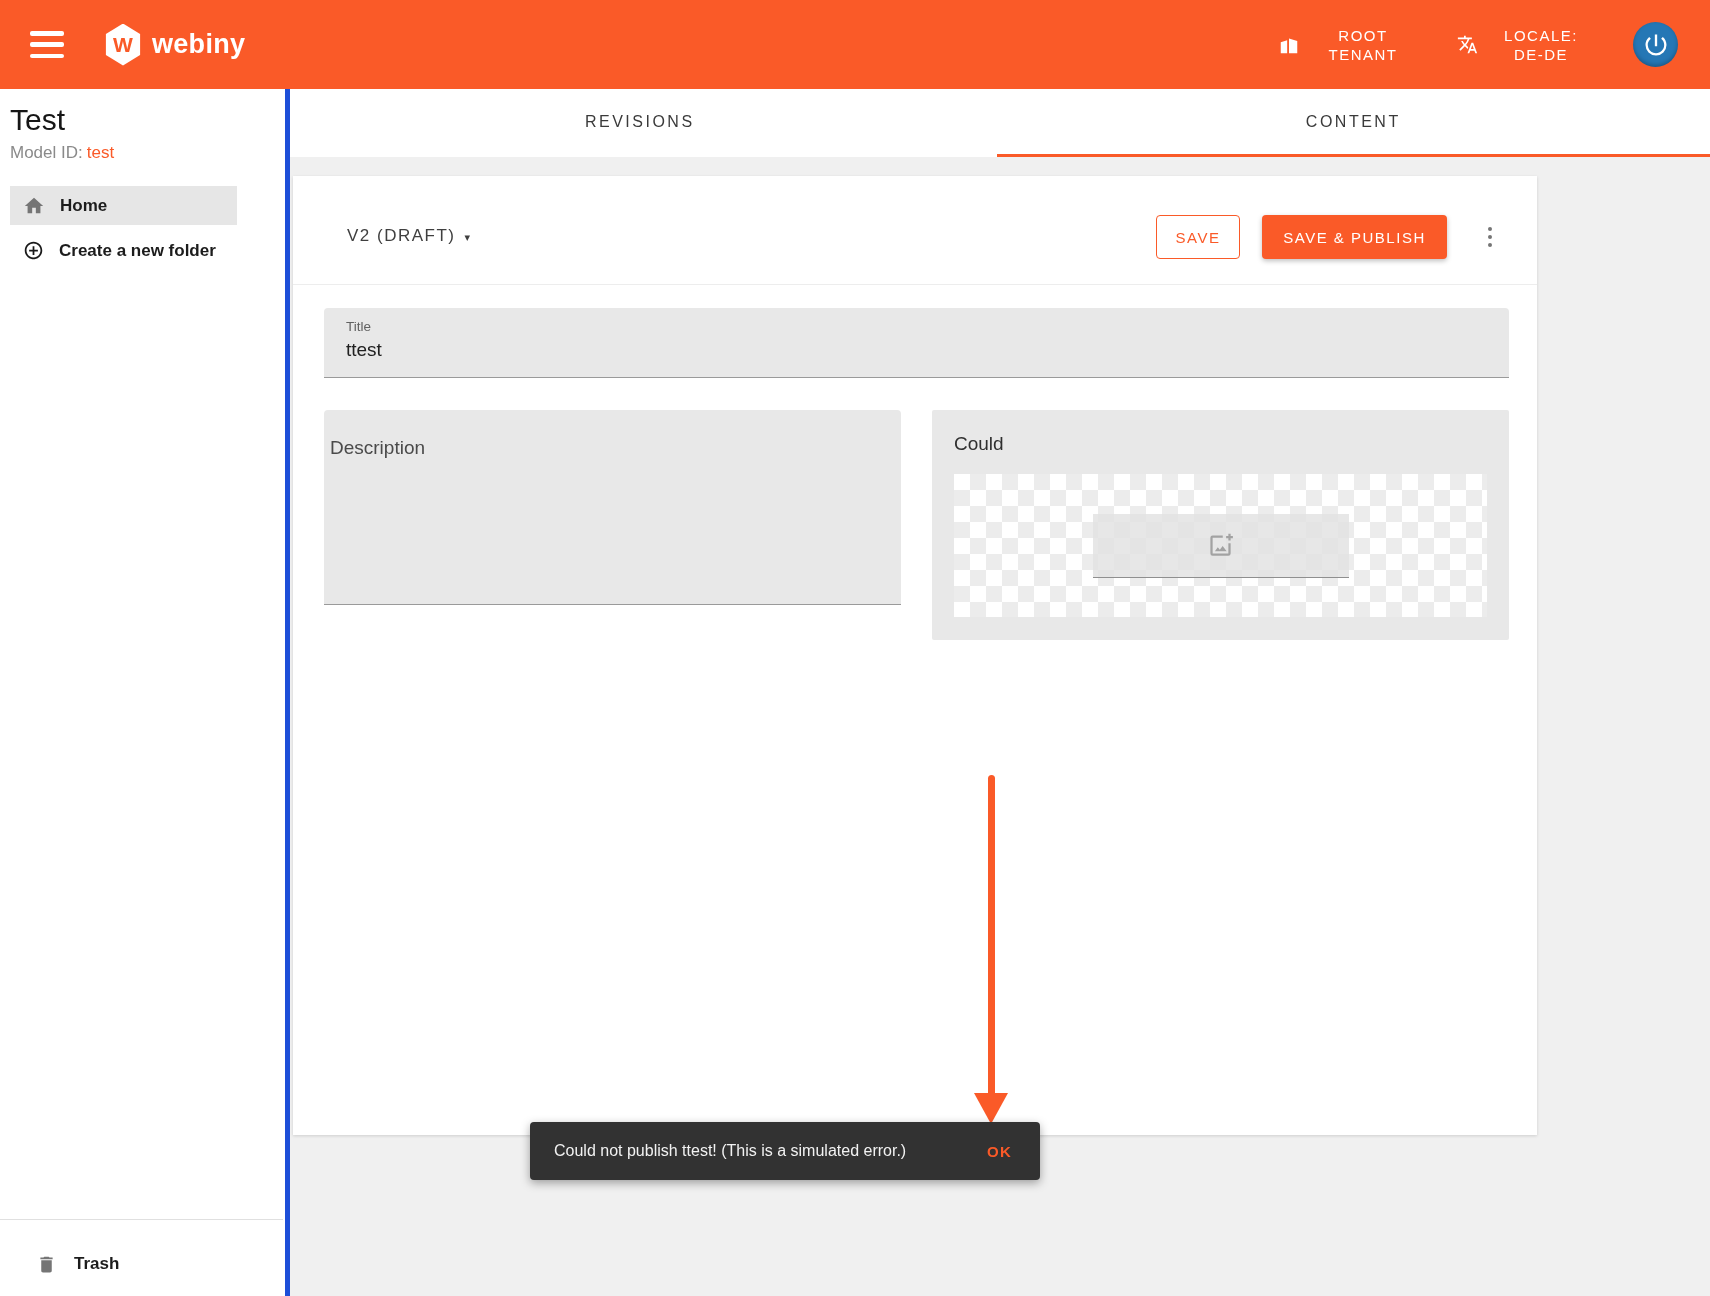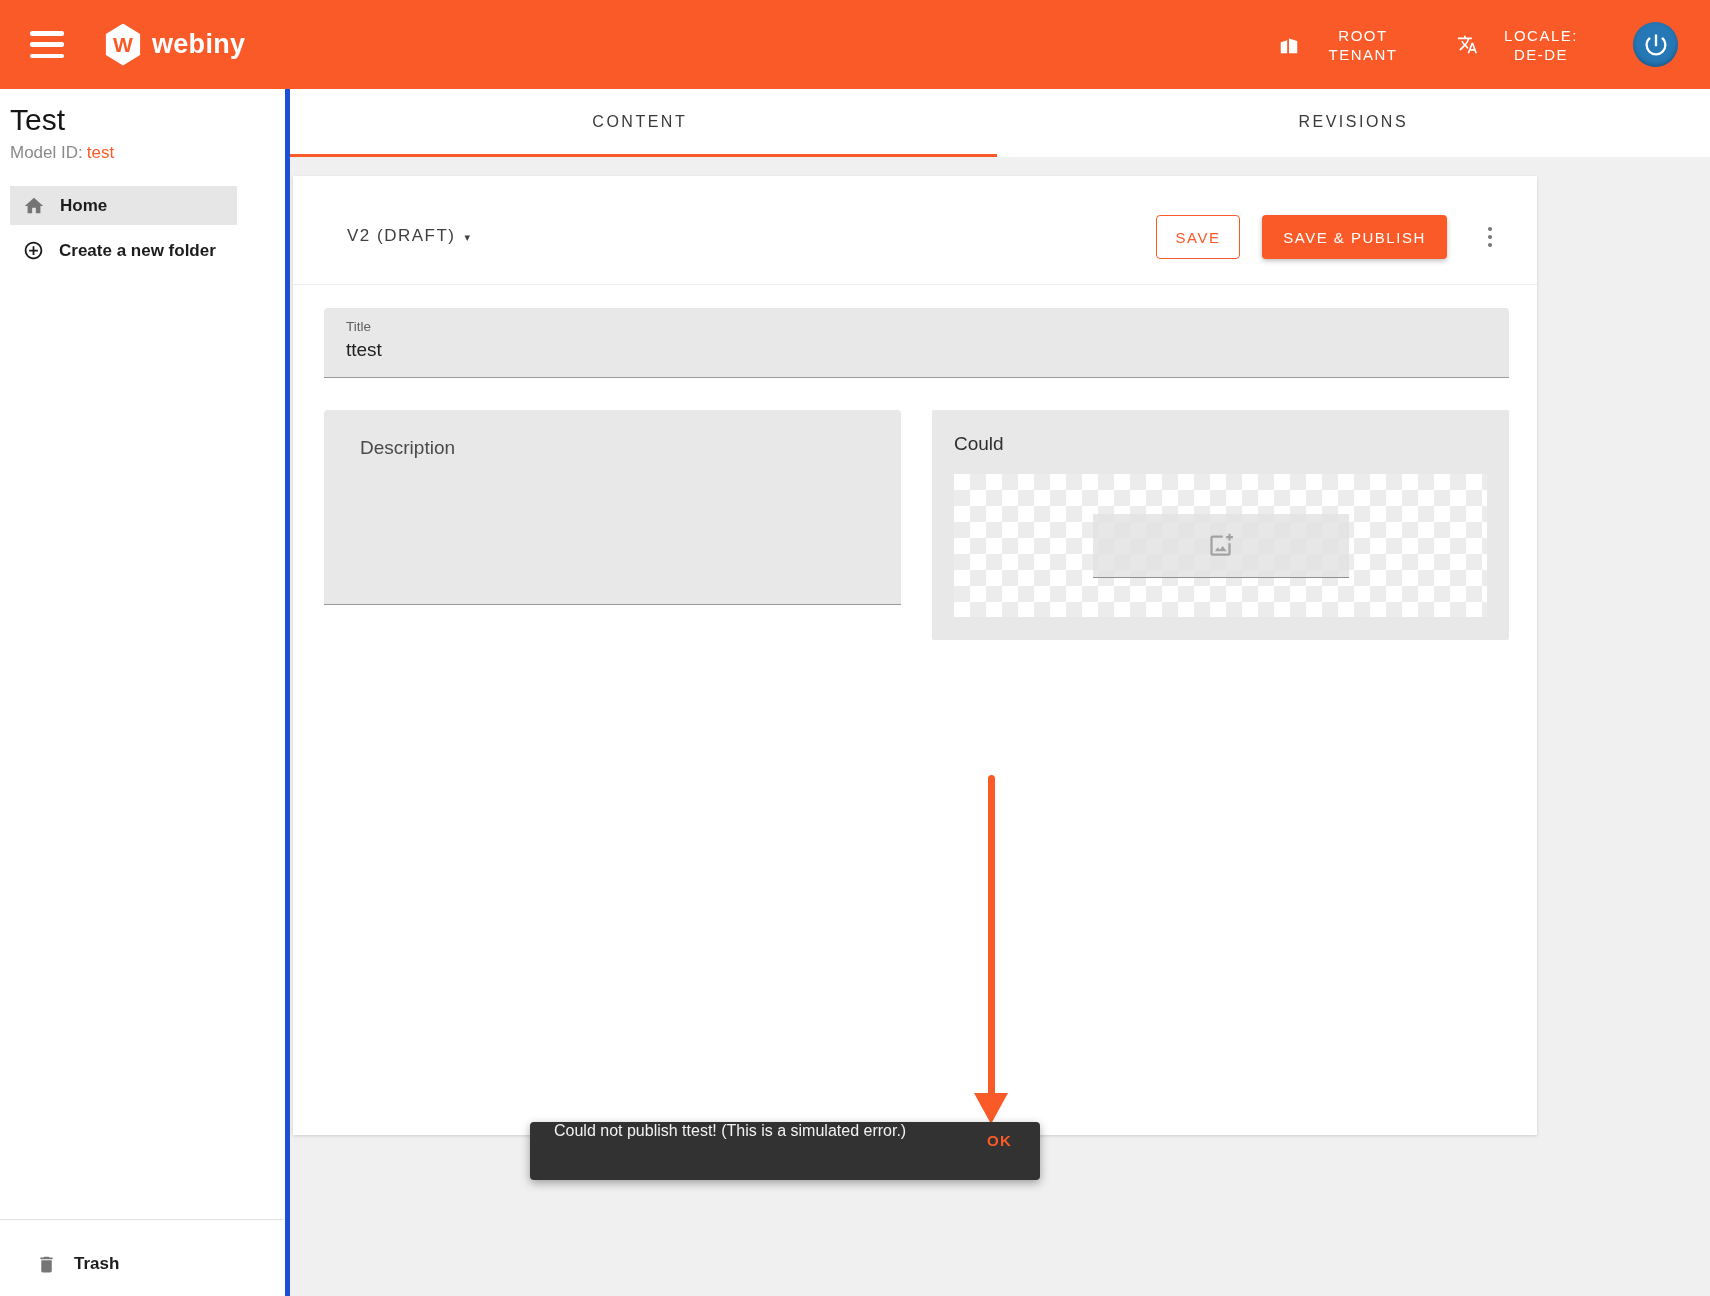--- a/index.html
+++ b/index.html
@@ -49,39 +49,39 @@
   .btn-save { position:absolute; left:863px; top:27px; width:84px; height:44px; background:#fff; border:1px solid #fa5a28; border-radius:4px; color:#fa5a28; font-size:15px; letter-spacing:1.5px; font-family:"Liberation Sans",sans-serif; cursor:pointer; }
   .btn-publish { position:absolute; left:969px; top:27px; width:185px; height:44px; background:#fa5a28; border:none; border-radius:4px; color:#fff; font-size:15px; letter-spacing:1.5px; font-family:"Liberation Sans",sans-serif; box-shadow:0 2px 5px rgba(0,0,0,0.25); cursor:pointer; }
   .kebab { position:absolute; left:1184px; top:30px; width:26px; height:38px; display:flex; flex-direction:column; align-items:center; justify-content:center; gap:3.5px; cursor:pointer; }
   .kebab i { width:4.5px; height:4.5px; border-radius:50%; background:#757575; }
 
   
   .field-title { position:absolute; left:31px; top:132px; width:1185px; height:70px; background:#e8e8e8; border-radius:4px 4px 0 0; border-bottom:1px solid #9a9a9a; }
   .field-title .flabel { position:absolute; left:22px; top:11px; font-size:13.5px; color:#616161; }
   .field-title input { position:absolute; left:22px; top:31px; width:1100px; border:none; background:transparent; font-size:19px; color:#212121; font-family:"Liberation Sans",sans-serif; outline:none; }
   .field-desc { position:absolute; left:31px; top:234px; width:577px; height:195px; background:#e8e8e8; border-radius:4px 4px 0 0; border-bottom:1px solid #9a9a9a; }
-  .field-desc textarea { width:100%; height:100%; background:transparent; border:none; resize:none; padding:27px 36px; font-size:19px; color:#1d4ed8; font-family:"Liberation Sans",sans-serif; outline:none; }
+  .field-desc textarea { width:100%; height:100%; background:transparent; border:none; resize:none; padding:27px 6px; font-size:19px; color:#1d4ed8; font-family:"Liberation Sans",sans-serif; outline:none; }
   .field-desc textarea::placeholder { color:#4a4a4a; opacity:1; }
   .field-image { position:absolute; left:639px; top:234px; width:577px; height:230px; background:#e8e8e8; border-radius:2px; }
   .field-image .flabel { position:absolute; left:22px; top:23px; font-size:19px; color:#2f2f2f; }
   .checker { position:absolute; left:22px; top:64px; width:533px; height:143px;
     background-color:#fff;
     background-image:
       linear-gradient(45deg,#ececec 25%,transparent 25%,transparent 75%,#ececec 75%),
       linear-gradient(45deg,#ececec 25%,transparent 25%,transparent 75%,#ececec 75%);
     background-size:32px 32px; background-position:0 0,16px 16px;
     display:flex; align-items:center; justify-content:center; cursor:pointer; }
   .drop-zone { width:256px; height:64px; background:rgba(226,226,226,0.82); border-bottom:1px solid #8f8f8f; display:flex; align-items:center; justify-content:center; }
 
   
   .arrow-line { position:absolute; left:988px; top:775px; width:7px; height:320px; background:#fa5a28; border-radius:4px 4px 0 0; z-index:20; }
   .arrow-head { position:absolute; left:974px; top:1093px; width:0; height:0; border-left:17.5px solid transparent; border-right:17.5px solid transparent; border-top:31px solid #fa5a28; z-index:20; }
 
   
-  .snackbar { position:absolute; left:530px; top:1122px; width:510px; height:58px; background:#323232; border-radius:4px; box-shadow:0 3px 10px rgba(0,0,0,0.35); display:flex; align-items:flex-start; padding:0 14px 0 24px; z-index:30; }
+  .snackbar { position:absolute; left:530px; top:1122px; width:510px; height:58px; background:#323232; border-radius:4px; box-shadow:0 3px 10px rgba(0,0,0,0.35); display:flex; align-items:center; padding:0 14px 0 24px; z-index:30; }
   .snack-msg { flex:1; color:#f2f2f2; font-size:16px; }
   .snack-action { color:#fa5a28; font-size:15px; font-weight:700; letter-spacing:1.2px; background:none; border:none; padding:10px 14px; cursor:pointer; font-family:"Liberation Sans",sans-serif; }
 </style>
 </head>
 <body>
 
 <div id="stage">
 
   <div class="header">
     <div class="hamburger">
@@ -141,22 +141,22 @@
   <div class="gutter"></div>
   <div class="side-footer">
     <svg width="21" height="21" viewBox="0 0 24 24">
         <path fill="#757575" d="M6 19c0 1.1.9 2 2 2h8c1.1 0 2-.9 2-2V7H6v12zM19 4h-3.5l-1-1h-5l-1 1H5v2h14V4z"></path>
       </svg>
     <span class="nav-label">Trash</span>
   </div>
 
   <div class="main">
     <div class="tabbar">
+      <div class="tab">REVISIONS</div>
       <div class="tab active">CONTENT</div>
-      <div class="tab">REVISIONS</div>
     </div>
 
     <div class="card">
       <div class="card-header">
         <div class="revision">
           <span>V2 (DRAFT)</span><span class="caret">▾</span>
         </div>
         <button class="btn-save">SAVE</button>
         <button class="btn-publish">SAVE &amp; PUBLISH</button>
         <div class="kebab">

